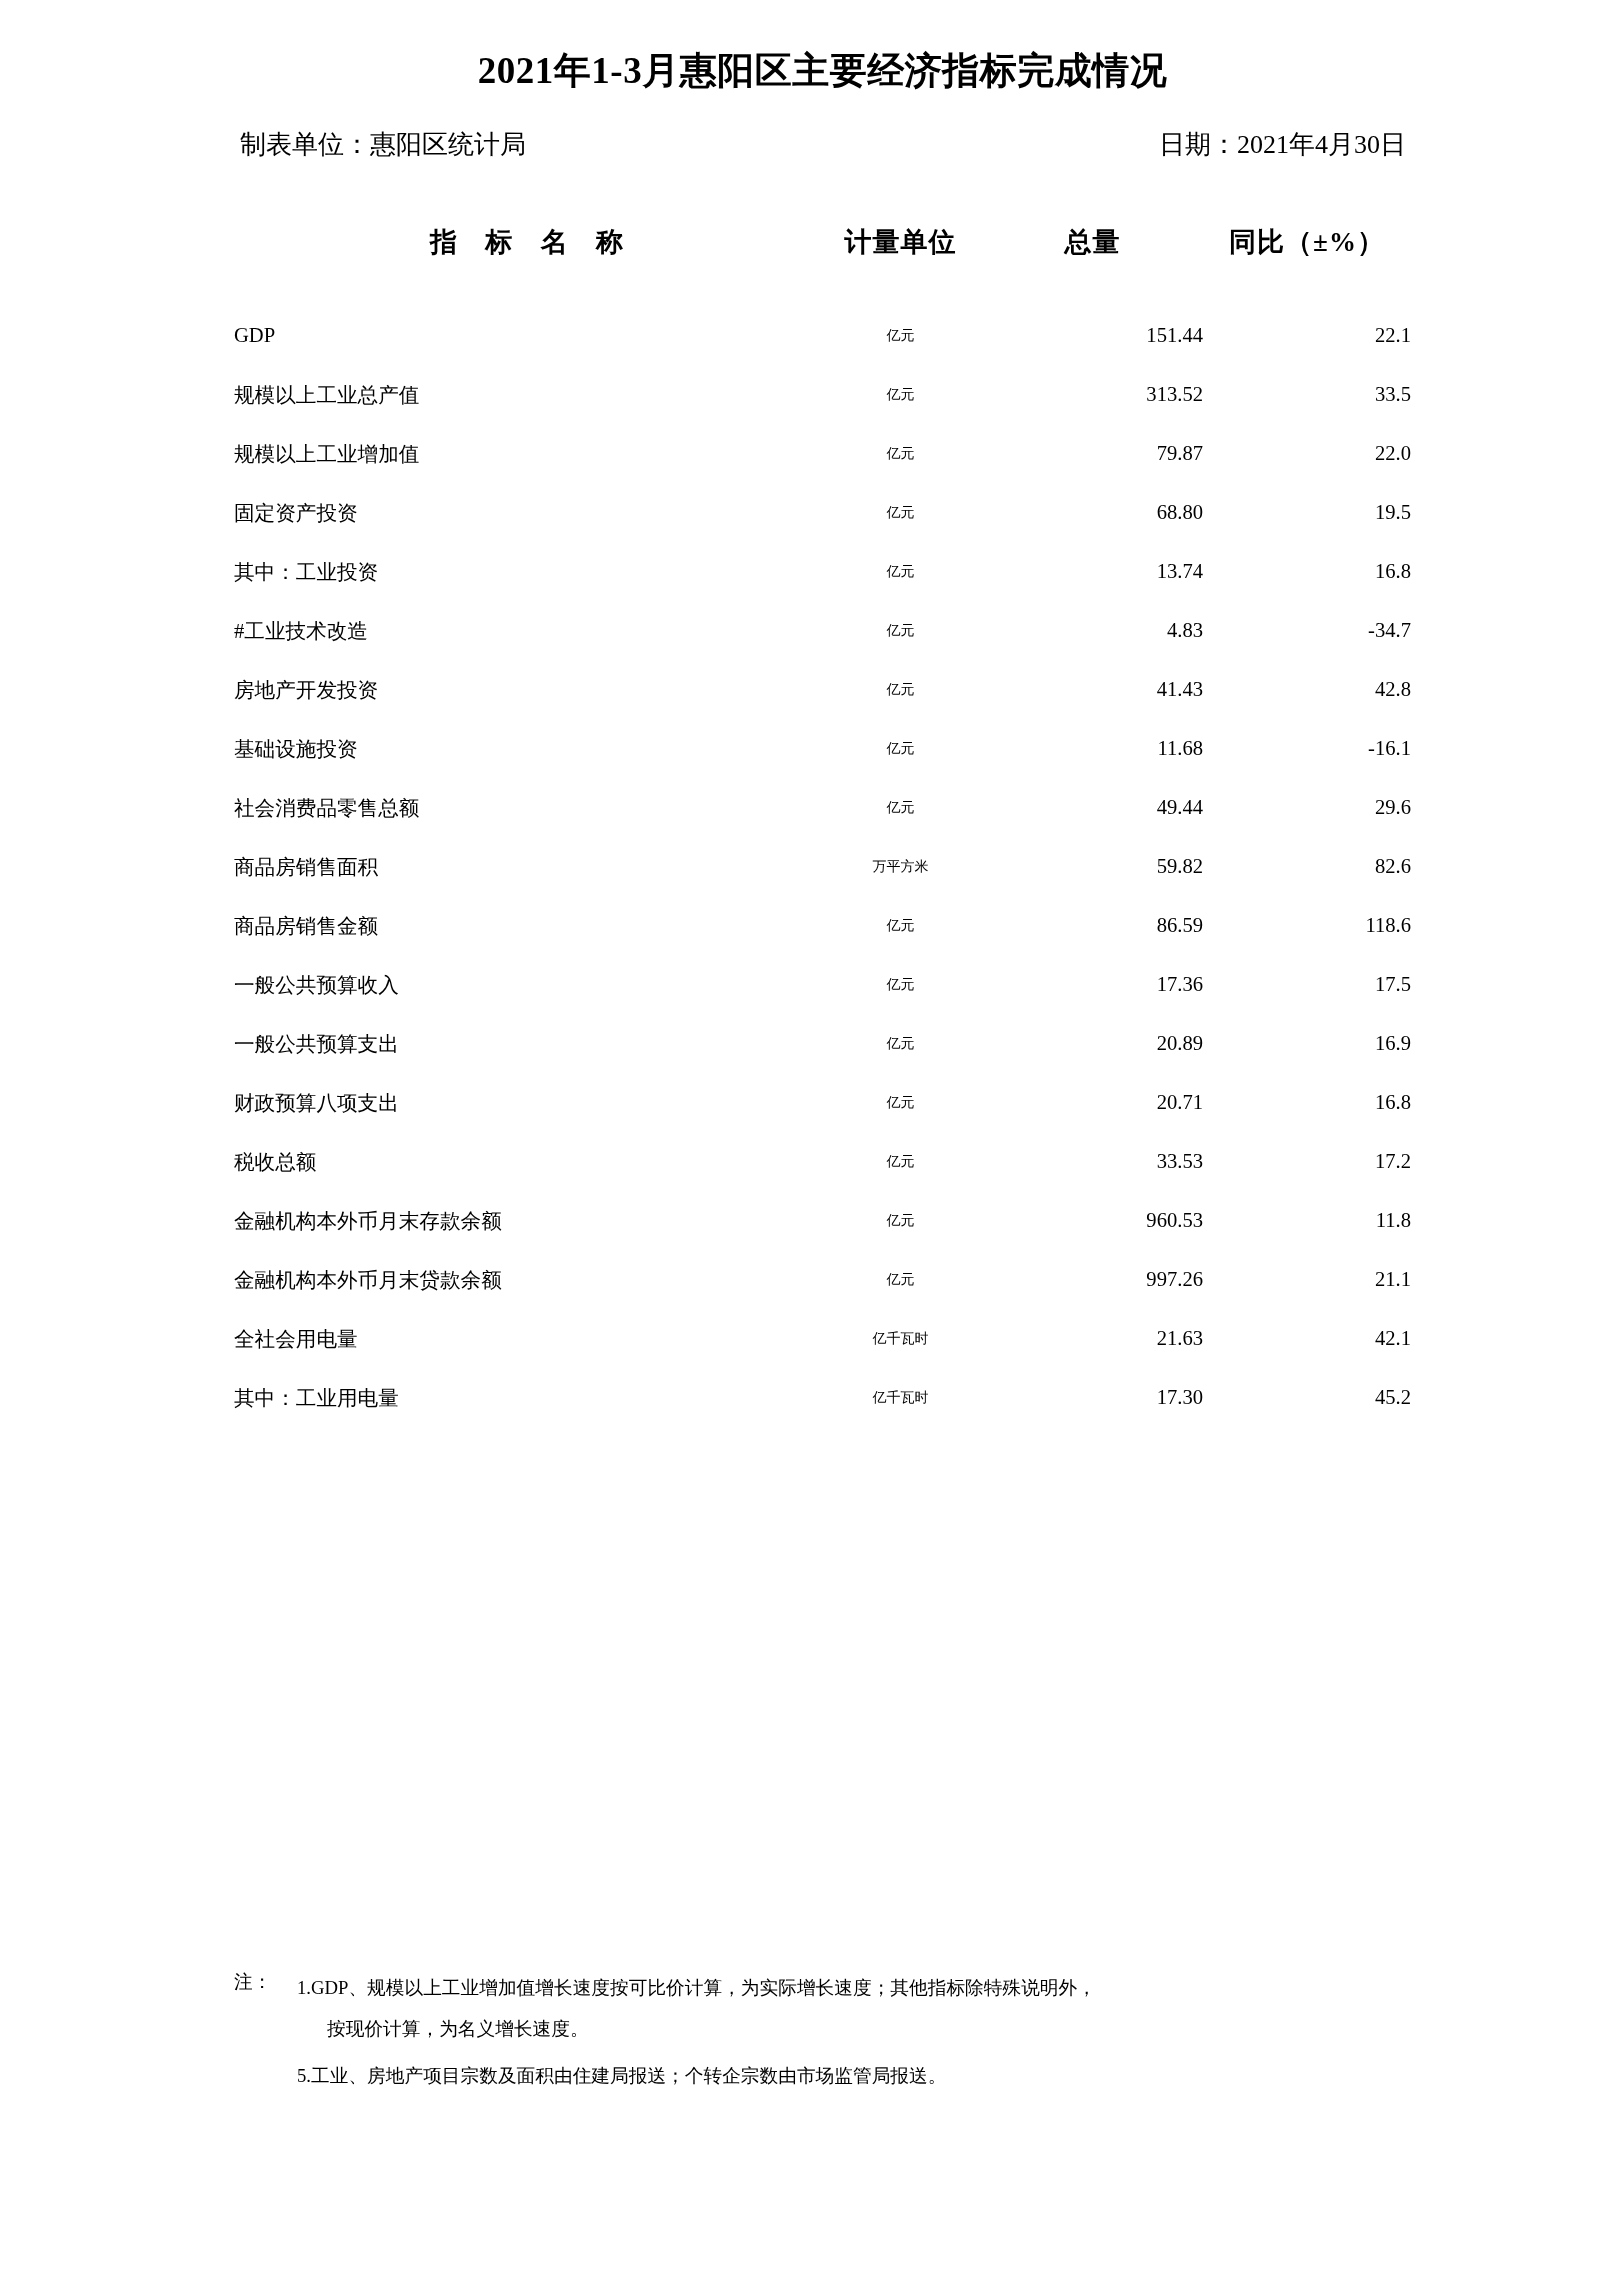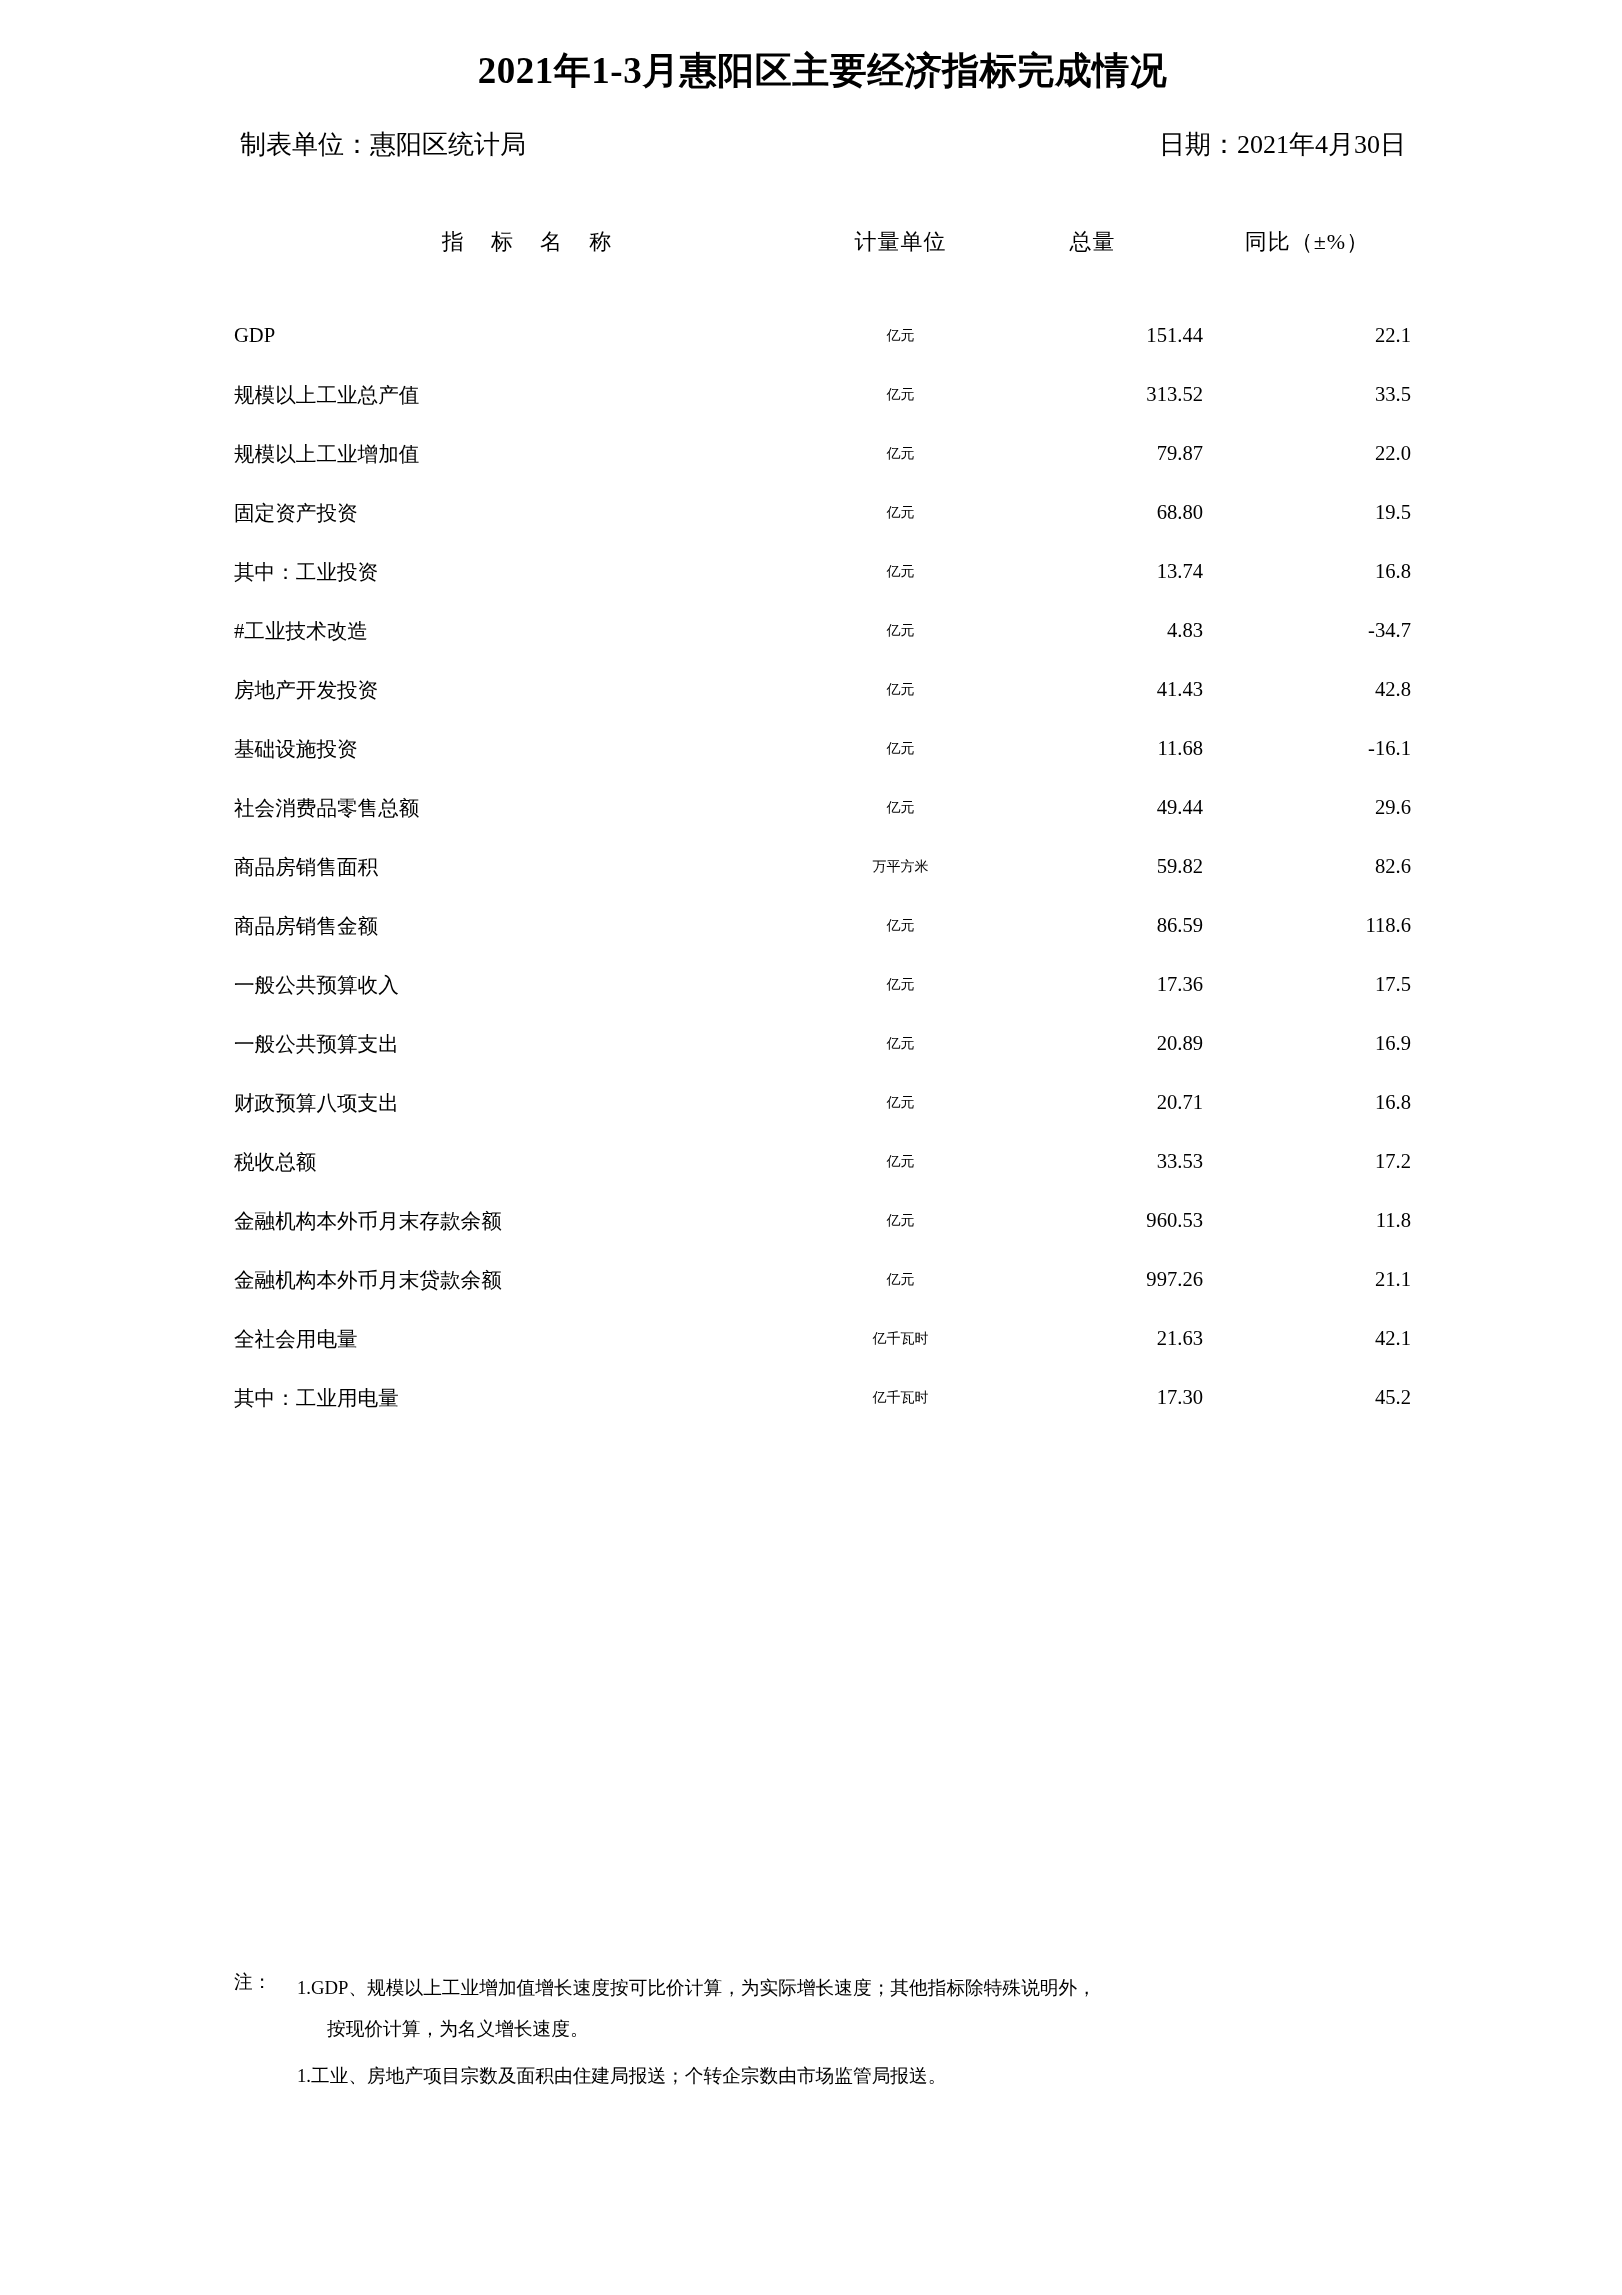--- a/index.html
+++ b/index.html
@@ -85,22 +85,23 @@
   .rule-top    { border-top: 3.4px solid #000; }
   .rule-bottom { border-bottom: 3.4px solid #000; }
   .rule-thin   { border-bottom: 2px solid #000; }
 
   
   .vsep { border-left: 1.5px solid #000; }
 
   .hdr-row td {
     height: 129px;
     text-align: center;
-    font-size: 22px;
-    white-space: nowrap;
+    font-size: 27px;
+    white-space: nowrap;
+    font-weight: bold;
   }
   .hdr-name   { letter-spacing: 10.8px; text-indent: 10.8px; }
   .hdr-unit, .hdr-total, .hdr-yoy { letter-spacing: 1px; }
 
   .body-row td {
     height: 59px;
   }
   .cell-name {
     text-align: left;
     padding-left: 6.9px;
@@ -292,17 +293,17 @@
           <td class="cell-total vsep rule-bottom">17.30</td>
           <td class="cell-yoy vsep rule-bottom">45.2</td>
         </tr>
       </tbody>
   </table>
 
   <div class="notes">
     <span class="note-line note-label">注：</span>
     <span class="note-line note-1a">1.GDP、规模以上工业增加值增长速度按可比价计算，为实际增长速度；其他指标除特殊说明外，</span>
     <span class="note-line note-1b">按现价计算，为名义增长速度。</span>
-    <span class="note-line note-2">1.工业、房地产项目宗数及面积由住建局报送；个转企宗数由市场监管局报送。</span>
+    <span class="note-line note-2">5.工业、房地产项目宗数及面积由住建局报送；个转企宗数由市场监管局报送。</span>
   </div>
 
 </div>
 
 
 </body></html>

